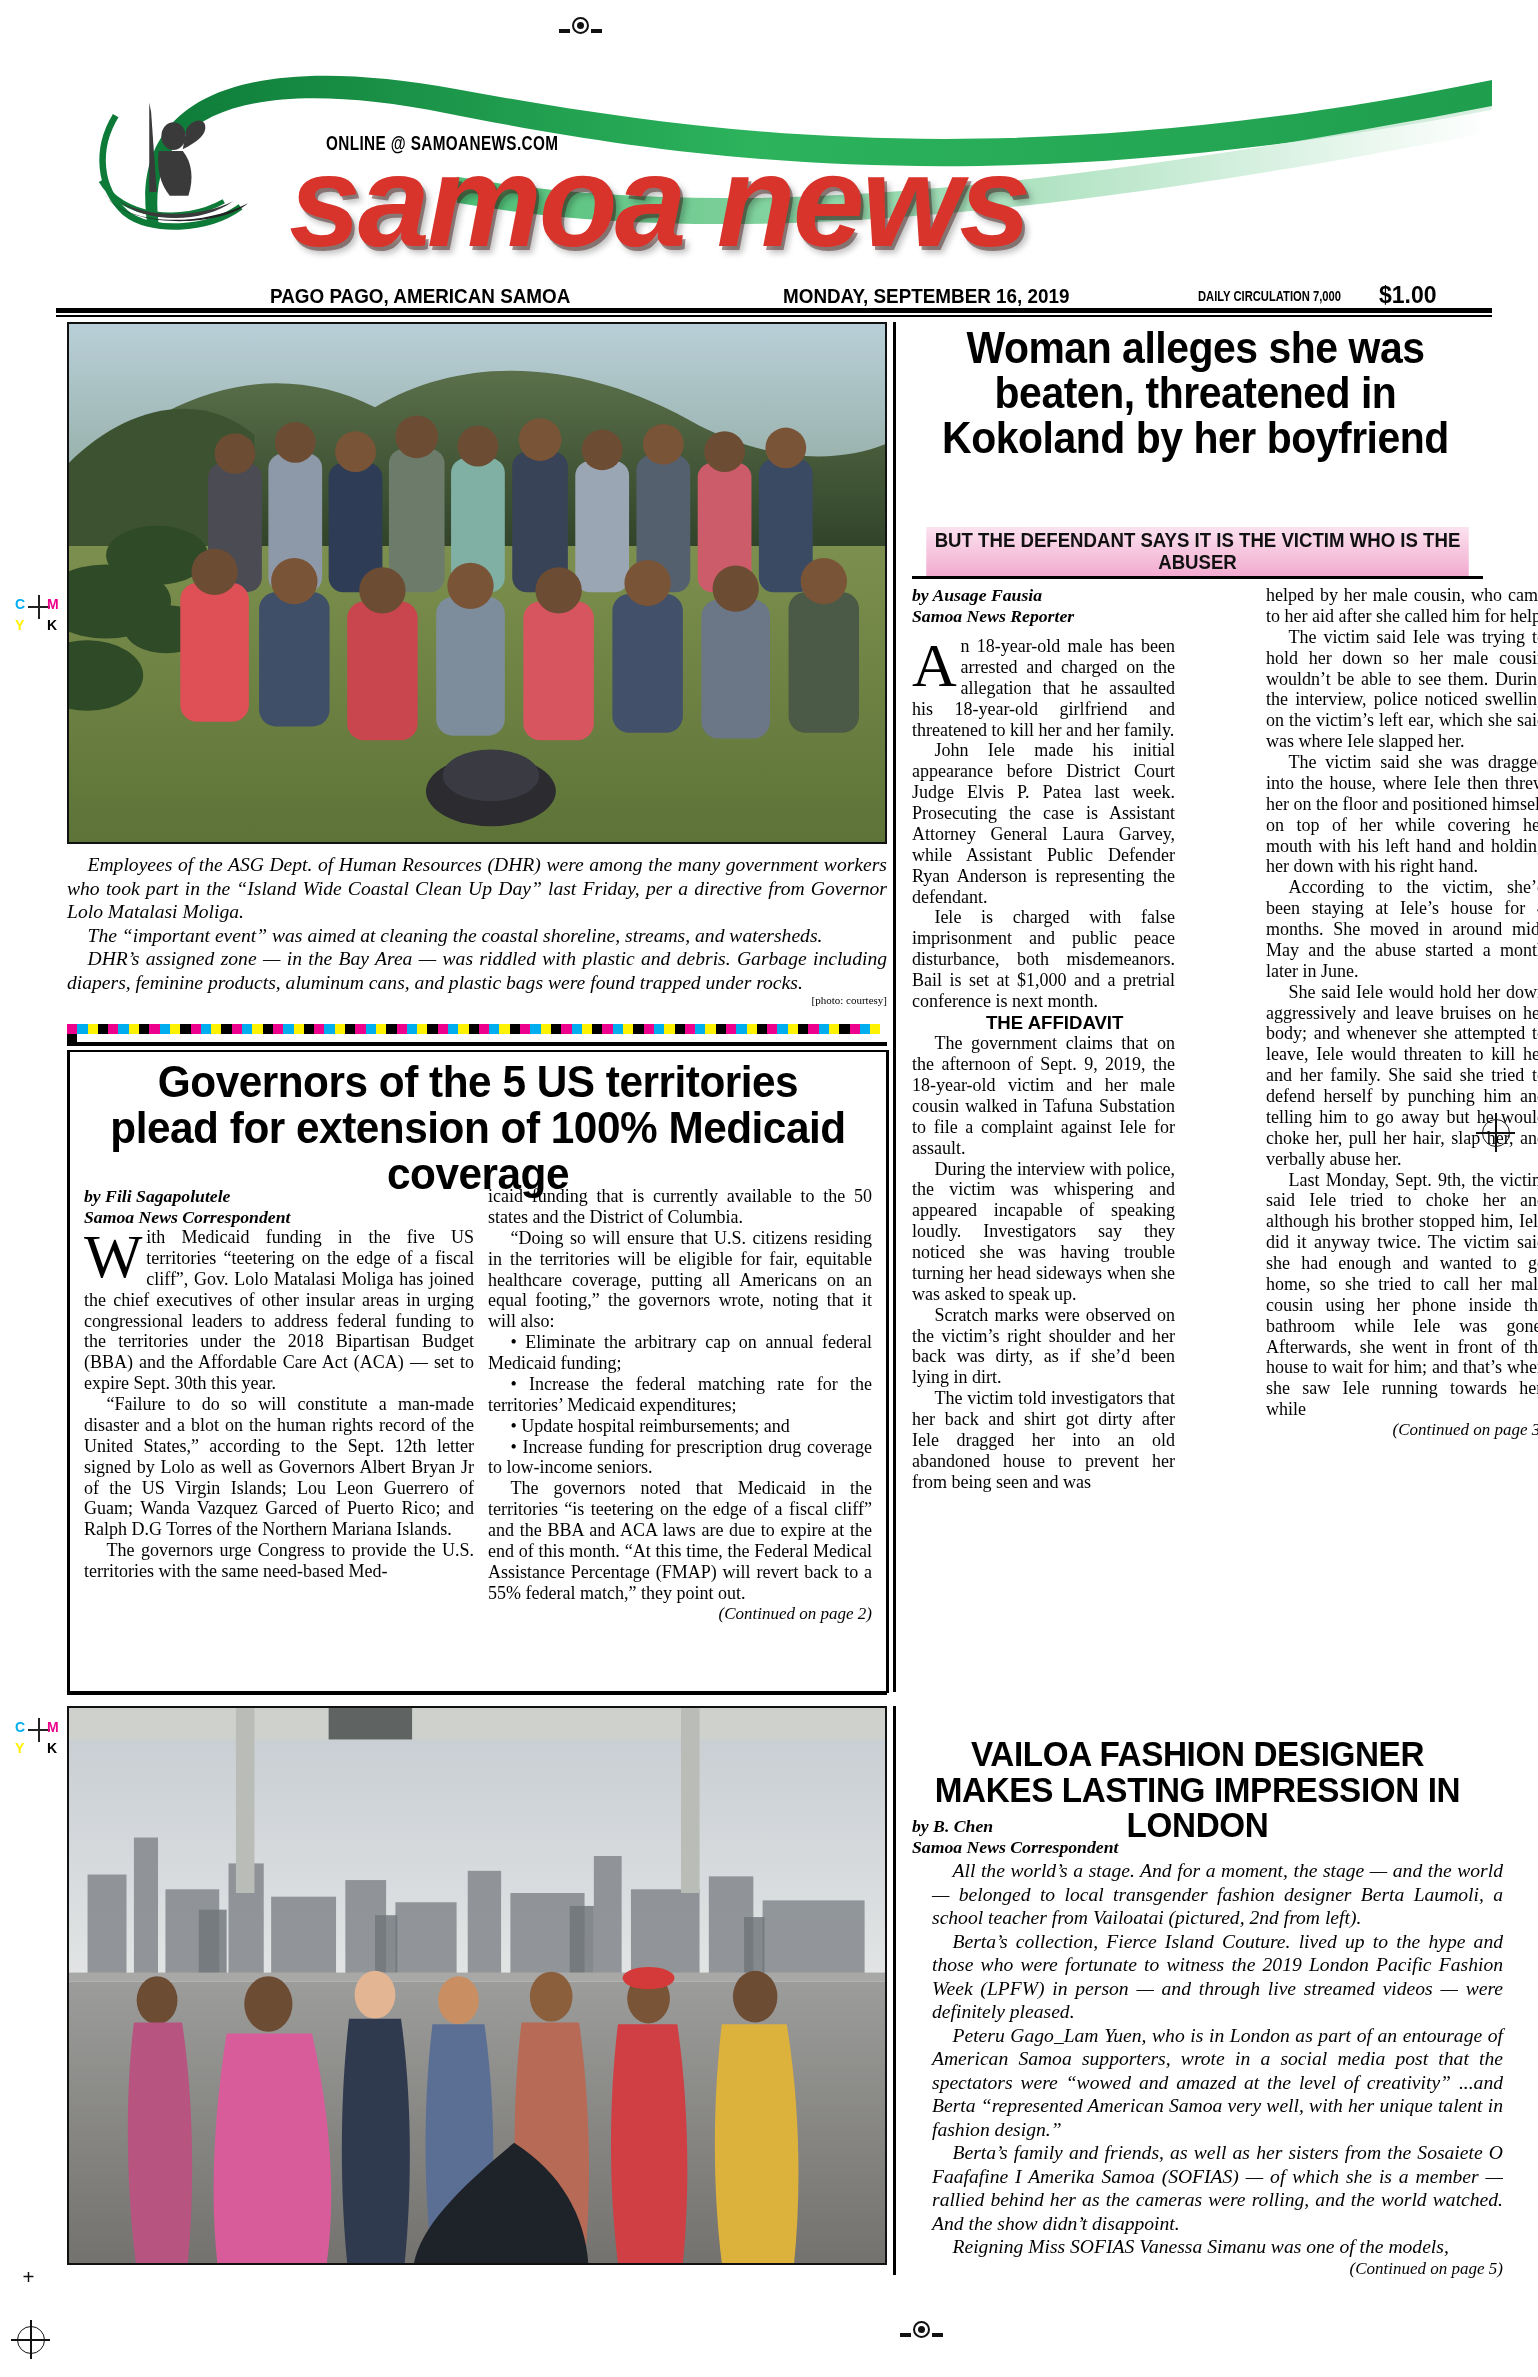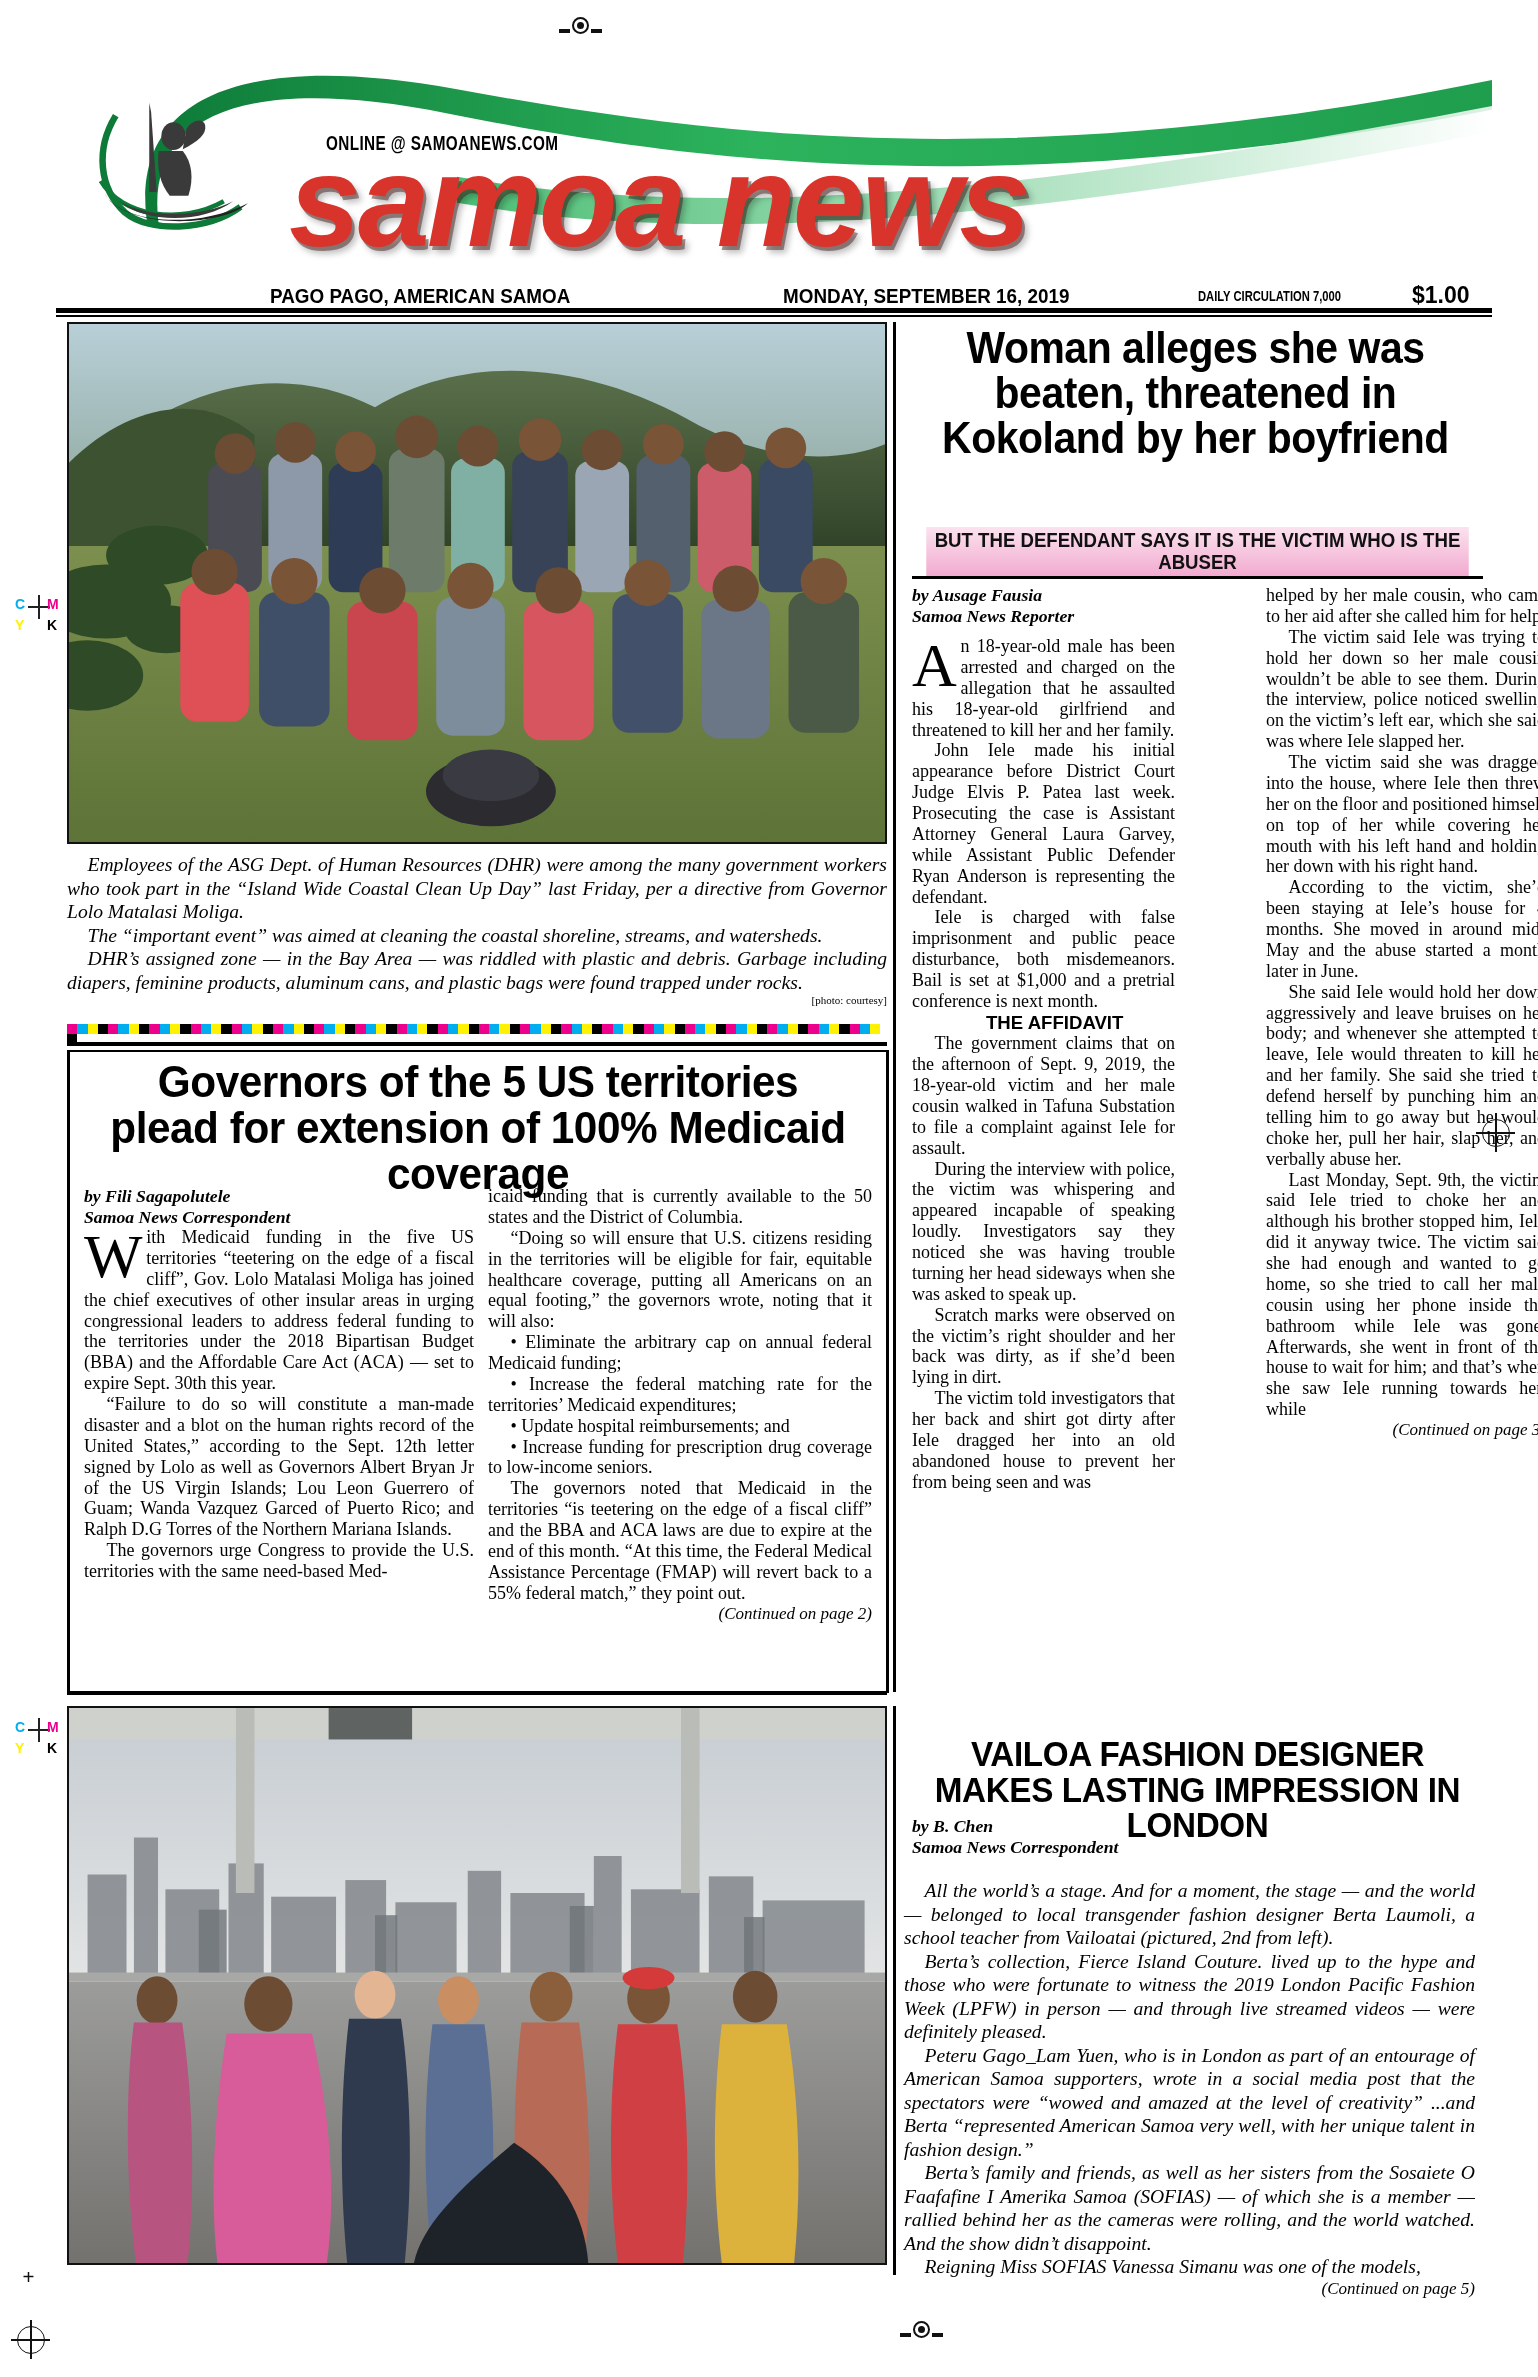--- a/index.html
+++ b/index.html
@@ -58,21 +58,21 @@
     text-shadow: 2.8px 3.7px 0 rgba(60,20,18,0.45), 5.6px 6.5px 6.5px rgba(0,0,0,0.25);
     white-space:nowrap;
   }
   .mast-bottom {
     position:absolute; left:186px; top:219px; width:1249px; height:28px;
     font-family:"Liberation Sans", sans-serif; font-weight:bold;
   }
   .mast-city { position:absolute; left:28px; top:0; font-size:20.5px; transform:scaleX(0.92); transform-origin:left center; white-space:nowrap;}
   .mast-date { position:absolute; left:541px; top:0; font-size:20.5px; transform:scaleX(0.92); transform-origin:left center; white-space:nowrap;}
   .mast-circ { position:absolute; left:956px; top:3.7px; font-size:14px; transform:scaleX(0.8); transform-origin:left center; white-space:nowrap;}
-  .mast-price { position:absolute; left:1170px; top:-1.9px; font-size:23px; white-space:nowrap;}
+  .mast-price { position:absolute; left:1137px; top:-1.9px; font-size:23px; white-space:nowrap;}
 
   
   .hr-thick { position:absolute; background:#000; }
 
   
   .photo { position:absolute; border:2.8px solid #111; overflow:hidden; }
 
   
   .hl {
     font-family:"Liberation Sans", sans-serif;
@@ -494,21 +494,21 @@
 
 <div class="vrule" style="left:893px; top:1706px; width:2.8px; height:569px;"></div>
 
 <div class="hl" style="position:absolute; left:912px; top:1736px; width:571px; font-size:35px; text-align:center; transform:scaleX(0.95); letter-spacing:-0.4px;">VAILOA FASHION DESIGNER MAKES LASTING IMPRESSION IN LONDON</div>
 
 <div style="position:absolute; left:912px; top:1816px; width:571px;">
   <div class="byline">by B. Chen</div>
   <div class="byline">Samoa News Correspondent</div>
 </div>
 
-<div class="caption" style="position:absolute; left:904px; top:1859px; width:571px;margin-top:20px;">
+<div class="caption" style="position:absolute; left:932px; top:1859px; width:571px;">
   <p>All the world’s a stage. And for a moment, the stage — and the world — belonged to local transgender fashion designer Berta Laumoli, a school teacher from Vailoatai (pictured, 2nd from left).</p>
   <p>Berta’s collection, Fierce Island Couture. lived up to the hype and those who were fortunate to witness the 2019 London Pacific Fashion Week (LPFW) in person — and through live streamed videos — were definitely pleased.</p>
   <p>Peteru Gago_Lam Yuen, who is in London as part of an entourage of American Samoa supporters, wrote in a social media post that the spectators were “wowed and amazed at the level of creativity” ...and Berta “represented American Samoa very well, with her unique talent in fashion design.”</p>
   <p>Berta’s family and friends, as well as her sisters from the Sosaiete O Faafafine I Amerika Samoa (SOFIAS) — of which she is a member — rallied behind her as the cameras were rolling, and the world watched. And the show didn’t disappoint.</p>
   <p>Reigning Miss SOFIAS Vanessa Simanu was one of the models,</p>
   <p class="cont">(Continued on page 5)</p>
 </div>
 
 
 </body></html>

